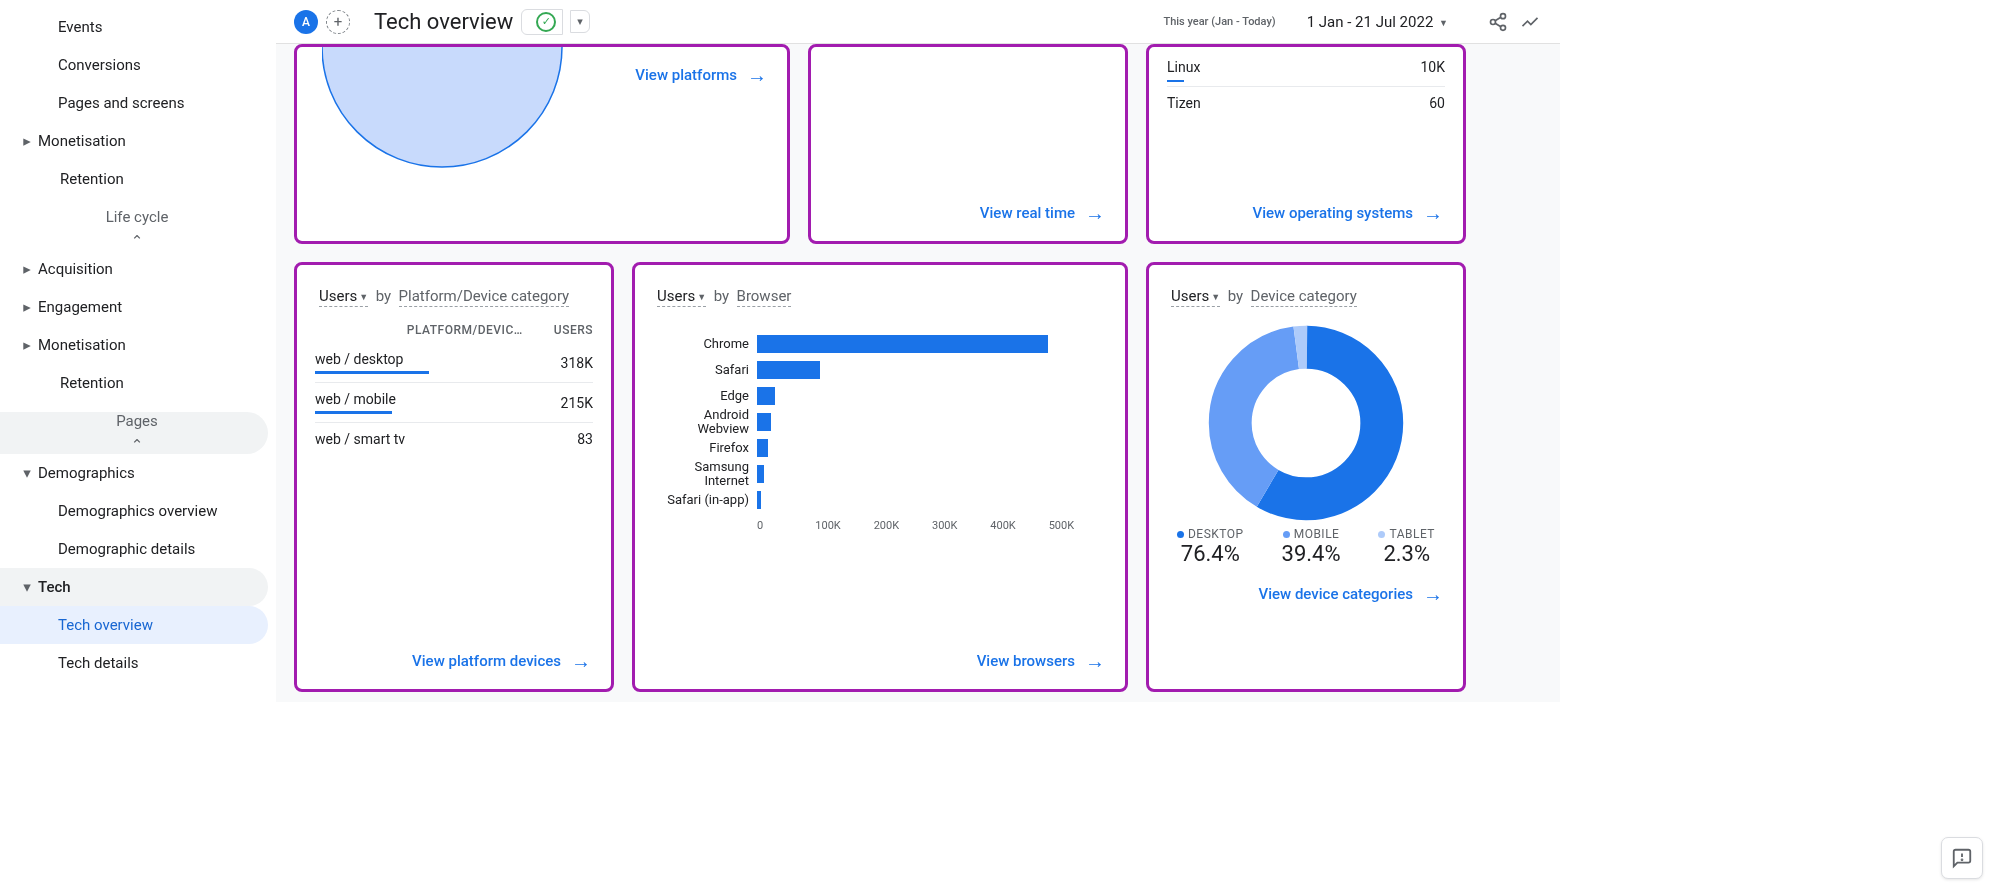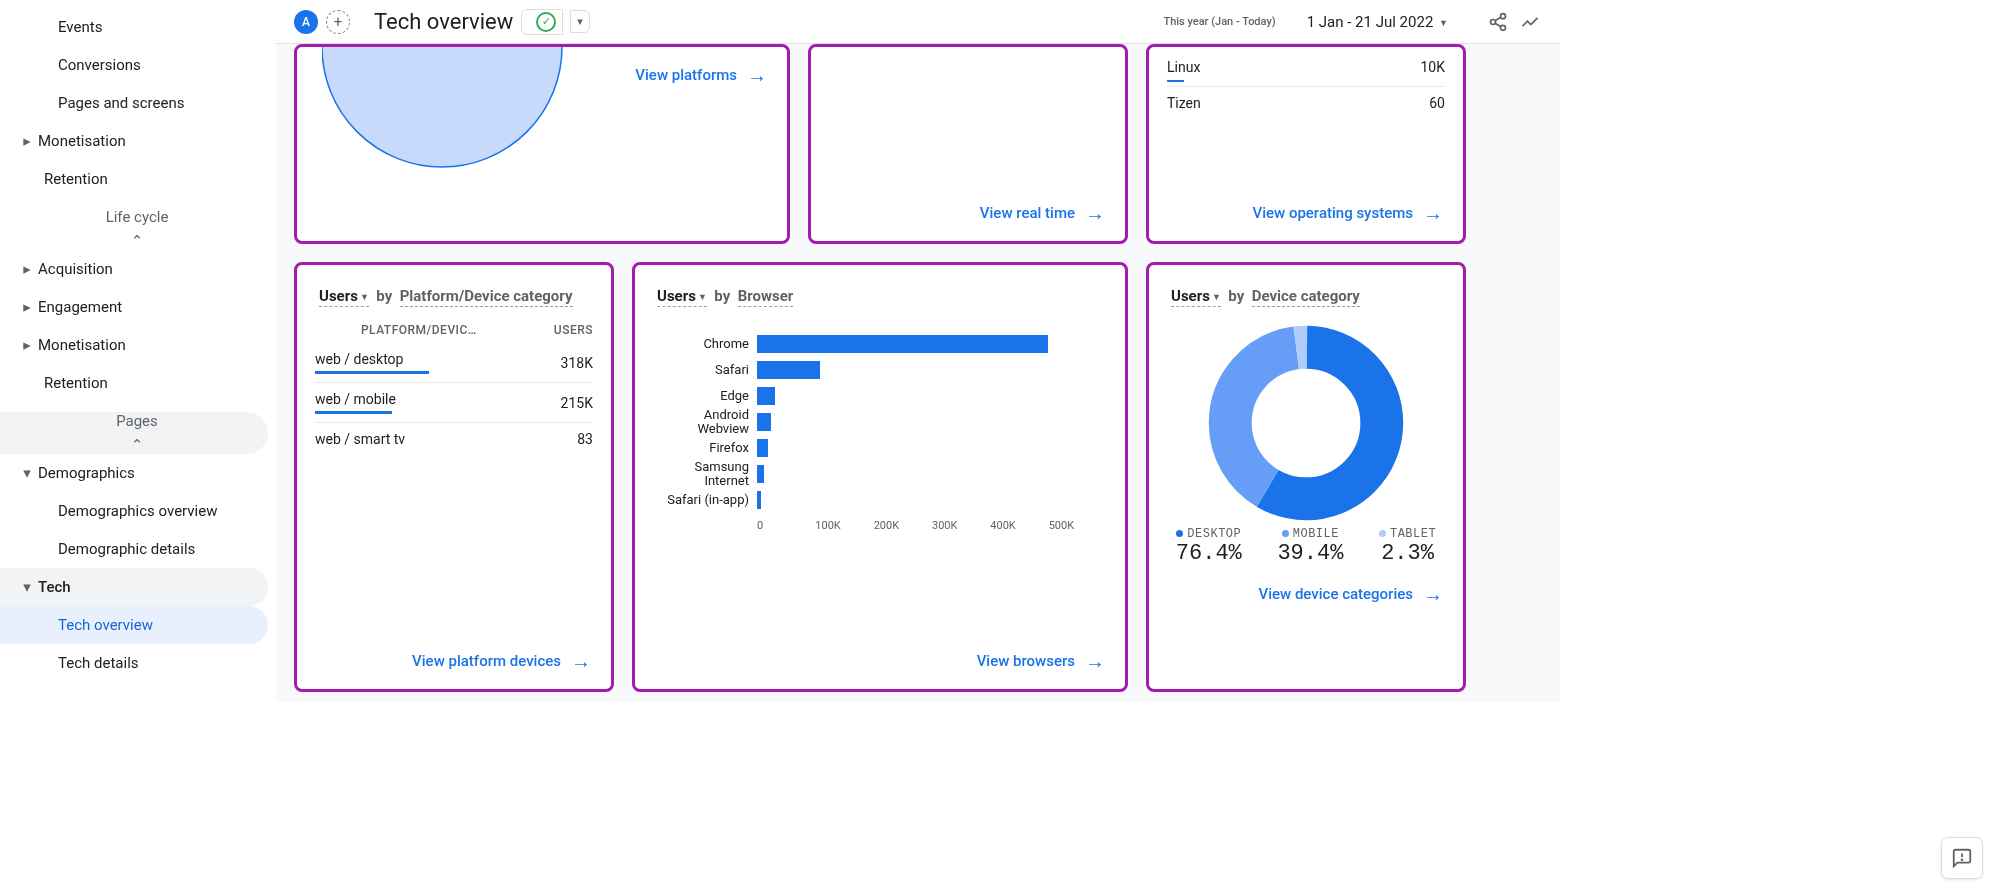--- a/index.html
+++ b/index.html
@@ -1,21 +1,21 @@
 <!DOCTYPE html>
 <html><head>
 <meta charset="utf-8">
 <style>
   * { box-sizing: border-box; margin: 0; padding: 0; }
   body { font-family: 'Google Sans', Roboto, Arial, sans-serif; background: #fff; color: #202124; }
   .root { display: flex; height: 702px; width: 1560px; }
 
   
   .sidebar { width: 276px; flex-shrink: 0; padding-top: 8px; overflow-y: auto; font-size: 14px;}
-  .nav-item { display: flex; align-items: center; height: 38px; padding-left: 44px; cursor: pointer; color: #202124; font-size: 15px;}
+  .nav-item { display: flex; align-items: center; height: 38px; padding-left: 60px; cursor: pointer; color: #202124; font-size: 15px;}
   .nav-item.level-3 { padding-left: 58px; }
   .nav-item.withchevron { padding-left: 16px; }
   .nav-item .chevron { width: 22px; display:inline-flex; justify-content:center; color:#5f6368;}
   .nav-header { display:flex; align-items:center; justify-content:space-between; padding: 0 18px 0 24px; height:42px; color:#5f6368; font-size:15px; margin-top:10px; border-radius: 0 25px 25px 0; margin-right:8px;flex-direction:column;}
   .nav-header .exp-icon{color:#5f6368;}
   .nav-item.selected { background: #e8f0fe; color: #1967d2; border-radius: 0 25px 25px 0; margin-right:8px;}
   .nav-item.active-sub{background:#f1f3f4; border-radius: 0 25px 25px 0; margin-right:8px; font-weight:500;}
 
   
   .main { flex: 1; display: flex; flex-direction: column; min-width: 0; }
@@ -43,42 +43,42 @@
   .row2 .card{height:430px;}
   .card-body{flex:1; padding:18px;}
   .card-foot{display:flex; justify-content:flex-end; padding:0 20px; height:56px; align-items:center;}
   .view-link{color:#1a73e8; font-size:15px; font-weight:500; display:inline-flex; align-items:center; gap:10px; cursor:pointer;}
   .view-link .arrow{font-size:20px;}
 
   .blob-svg{position:absolute; left:25px; top:-120px;}
 
   .os-row{display:flex; justify-content:space-between; padding:2px 18px; font-size:14px;}
 
-  .card-title{font-size:15px; color:#5f6368; padding:22px 22px 12px 22px;font-weight:bold;}
+  .card-title{font-size:15px; color:#5f6368; padding:22px 22px 12px 22px;}
   .card-title .metric{color:#202124; border-bottom:1px dashed #9aa0a6; padding-bottom:1px;}
   .card-title .dim{color:#5f6368; border-bottom:1px dashed #9aa0a6; padding-bottom:1px;}
   .caret-sm{font-size:9px; vertical-align:middle; color:#5f6368; margin-left:2px;}
 
   .tbl{width:100%; font-size:14px; border-collapse:collapse;}
-  .tbl th{color:#5f6368; font-weight:500; text-align:center; padding:6px 0; letter-spacing:0.5px; font-size:12px;}
+  .tbl th{color:#5f6368; font-weight:500; text-align:right; padding:6px 0; letter-spacing:0.5px; font-size:12px;}
   .tbl th.r{text-align:right;}
   .tbl td{padding:8px 0; border-bottom:1px solid #e8eaed;}
   .tbl td.r{text-align:right;}
   .tbl tr:last-child td{border-bottom:none;}
   .mini-bar{height:3px; background:#1a73e8; margin-top:4px;}
 
   .hbar-row{display:flex; align-items:center; height:26px; gap:8px; font-size:13px;}
   .hbar-label{width:96px; text-align:right; line-height:1.1;}
   .hbar-track{flex:1; position:relative;}
   .hbar{height:18px; background:#1a73e8;}
   .axis{display:flex; margin-left:104px; font-size:11px; color:#5f6368; margin-top:6px;}
   .axis span{width:64px; text-align:left;}
 
   .donut-wrap{display:flex; justify-content:center; padding:6px 0 4px 0;}
-  .legend{display:flex; justify-content:space-around; padding:0 12px; gap:6px;font-family:Liberation Mono, monospace;}
+  .legend{display:flex; justify-content:space-around; padding:0 12px; gap:6px;}
   .legend-item{text-align:center;}
   .legend-label{font-size:12px; color:#5f6368; letter-spacing:0.5px;}
   .legend-val{font-size:22px;}
   .dot{display:inline-block; width:7px; height:7px; border-radius:50%; margin-right:4px; vertical-align:middle;}
 
   .float-btn{position:fixed; right:16px; bottom:16px; width:42px; height:42px; background:#fff; border:1px solid #dadce0; border-radius:7px; display:flex; align-items:center; justify-content:center; cursor:pointer; box-shadow:0 1px 3px rgba(0,0,0,0.1);}
 </style>
 </head>
 <body>
 

